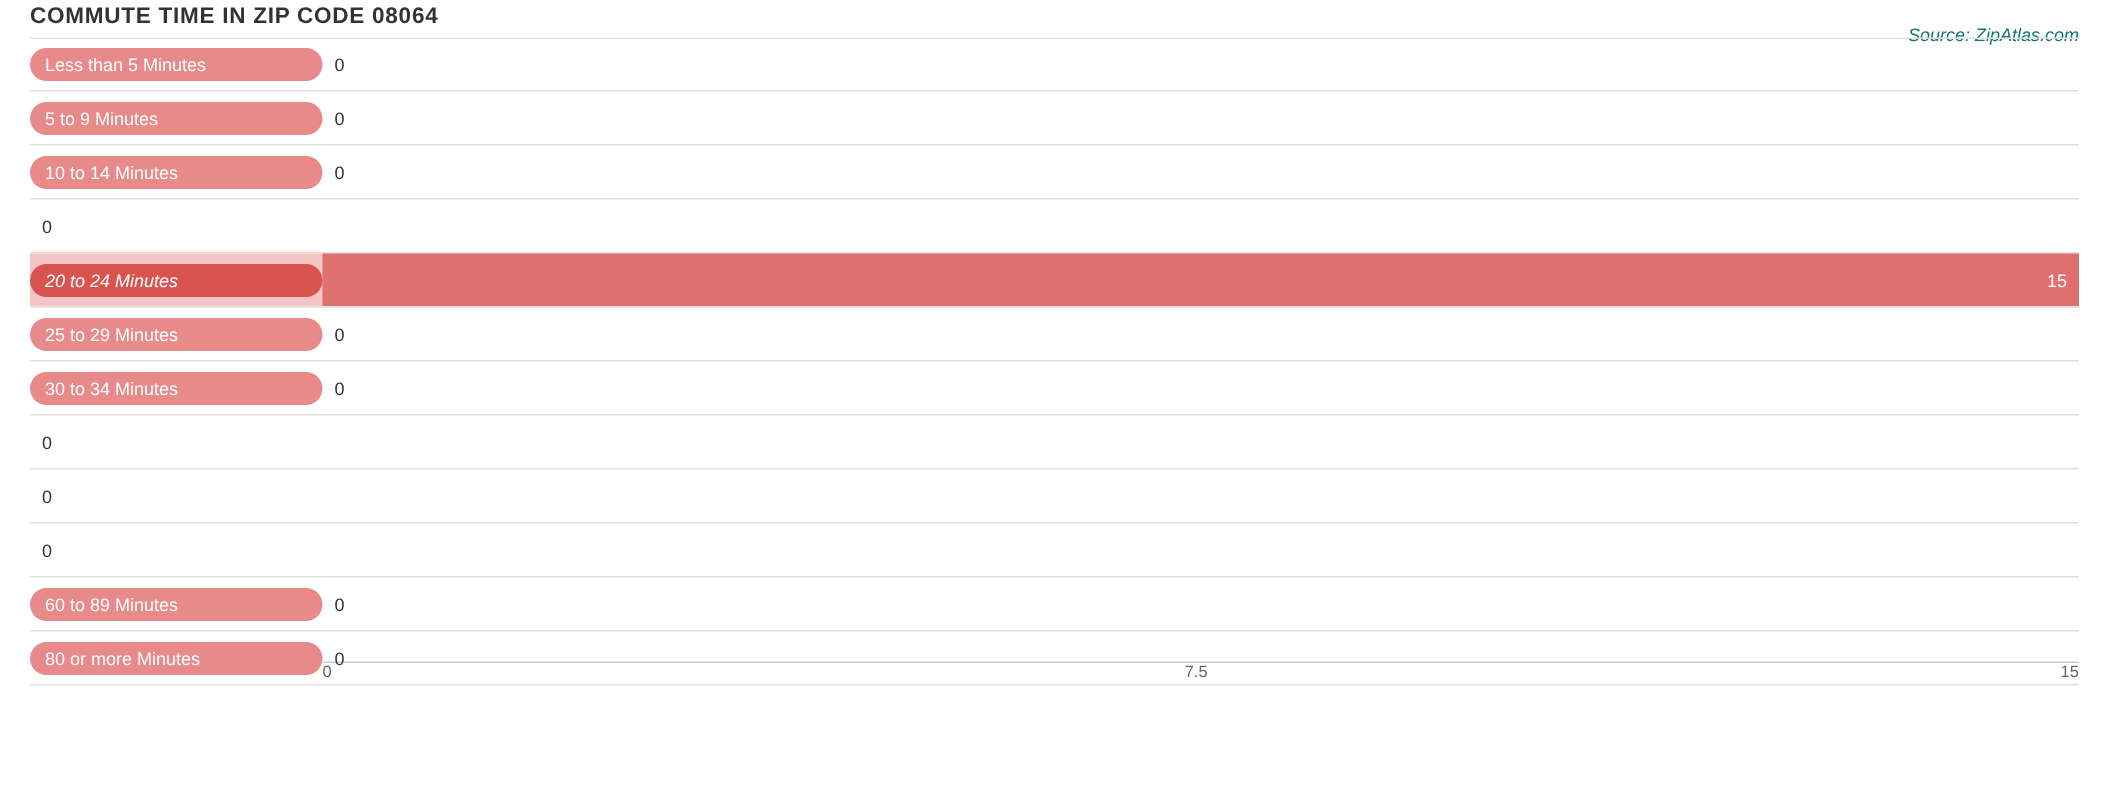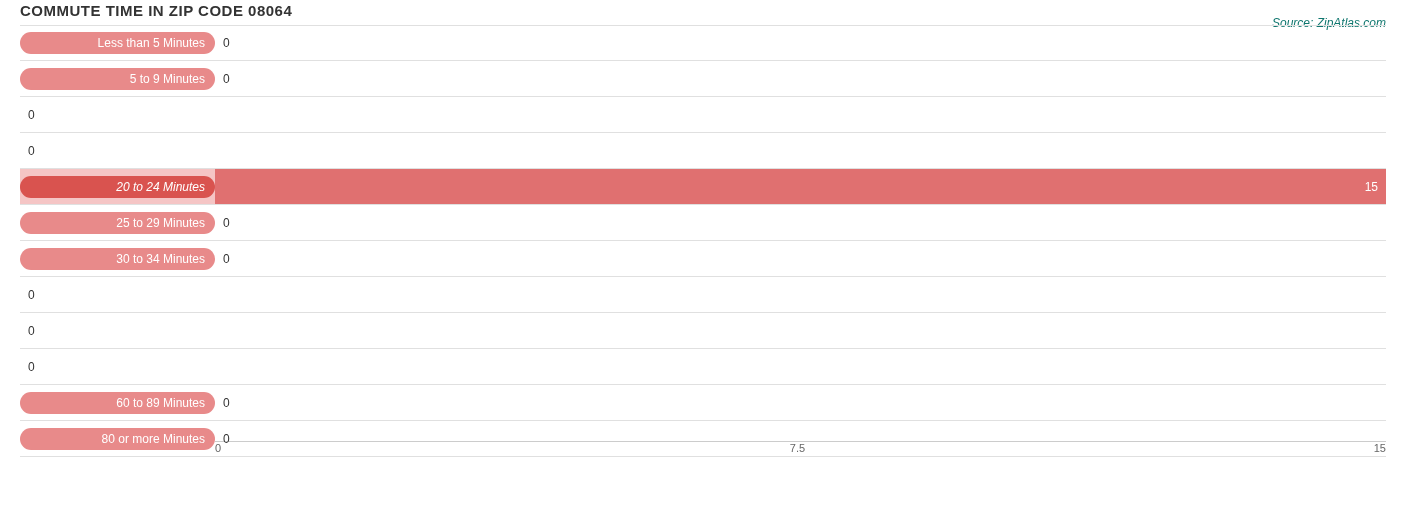--- a/index.html
+++ b/index.html
@@ -54,21 +54,21 @@
       border-top: 1px solid #e0e0e0;
     }
     .bar-label {
       width: 195px;
       min-width: 195px;
       font-size: 12px;
       color: #fff;
       background: #e88a8a;
       border-radius: 12px;
       padding: 4px 10px;
-      text-align: right;
+      text-align: left;
       z-index: 2;
       position: relative;
     }
     .bar-label.highlighted {
       background: #d9534f;
       font-style: italic;
     }
     .bar-track {
       flex: 1;
       height: 100%;
@@ -147,20 +147,21 @@
             <div class="zero-value">0</div>
           </div>
         </div>
         <div class="bar-row">
           <div class="bar-label">5 to 9 Minutes</div>
           <div class="bar-track">
             <div class="zero-value">0</div>
           </div>
         </div>
         <div class="bar-row">
+          <div class="bar-label">10 to 14 Minutes</div>
           <div class="bar-track">
             <div class="zero-value">0</div>
           </div>
         </div>
         <div class="bar-row">
           <div class="bar-track">
             <div class="zero-value">0</div>
           </div>
         </div>
         <div class="bar-row highlighted-row-bg">

